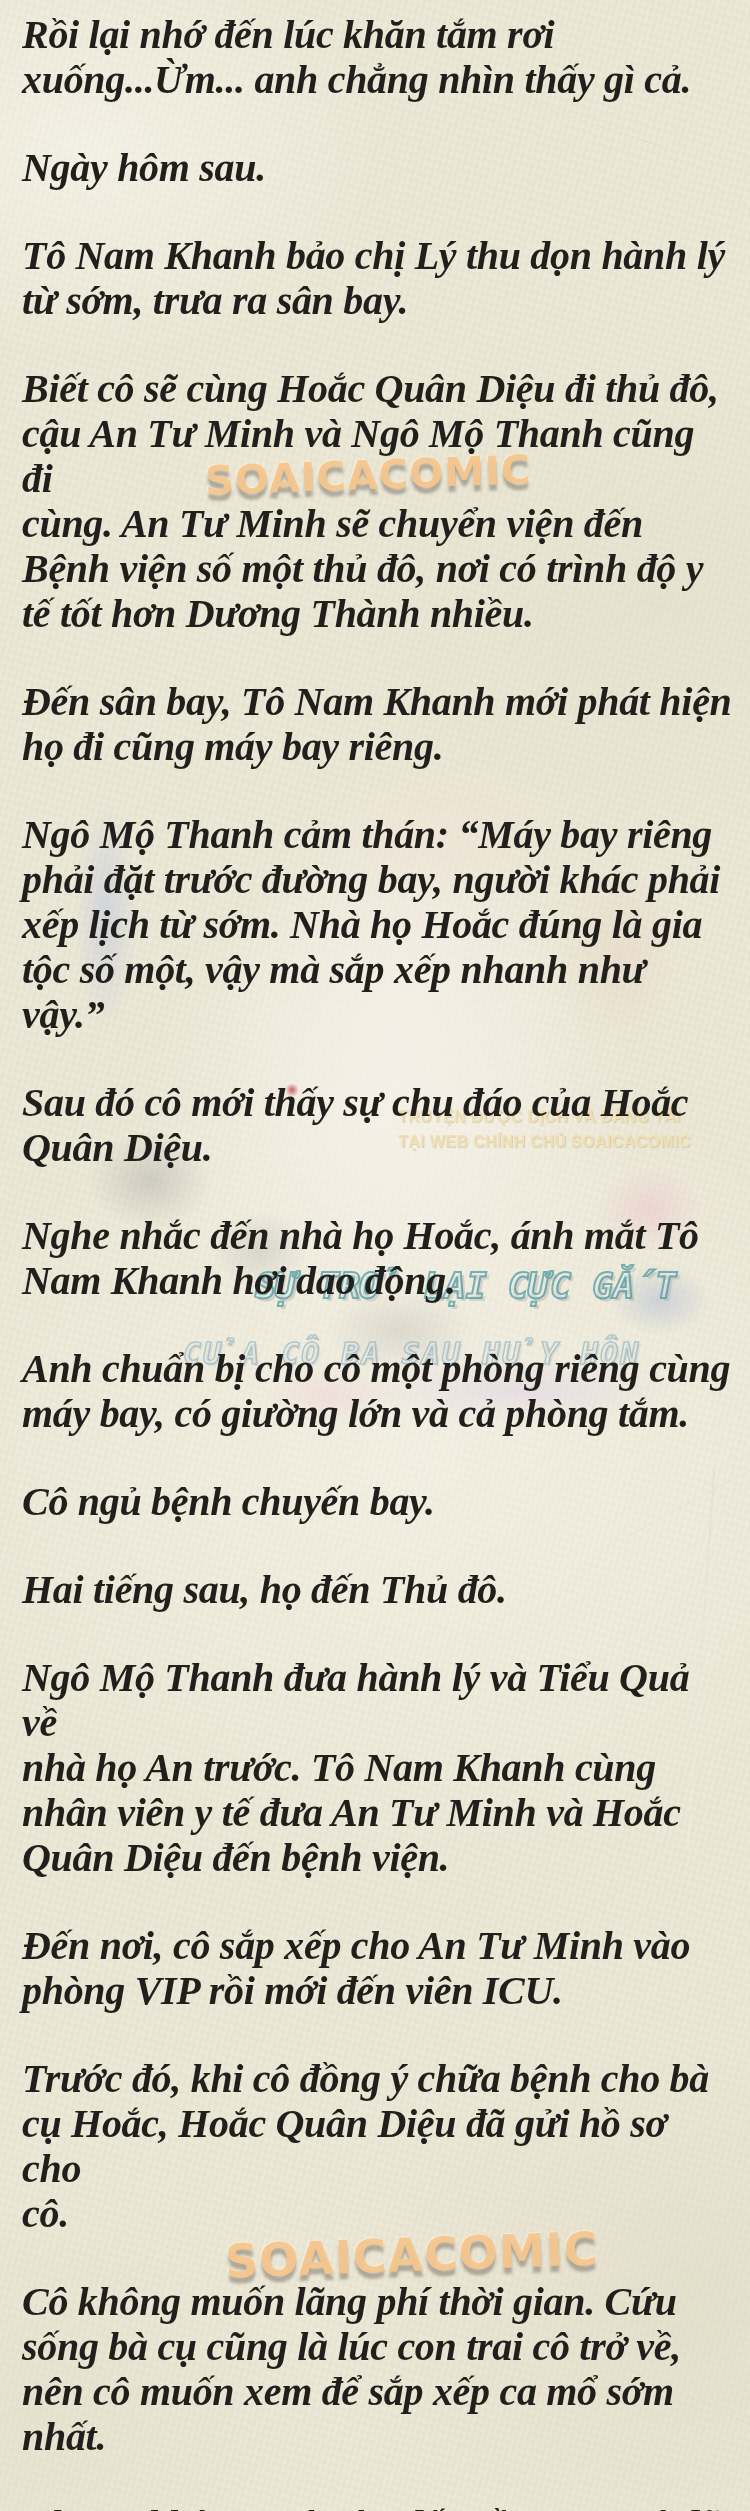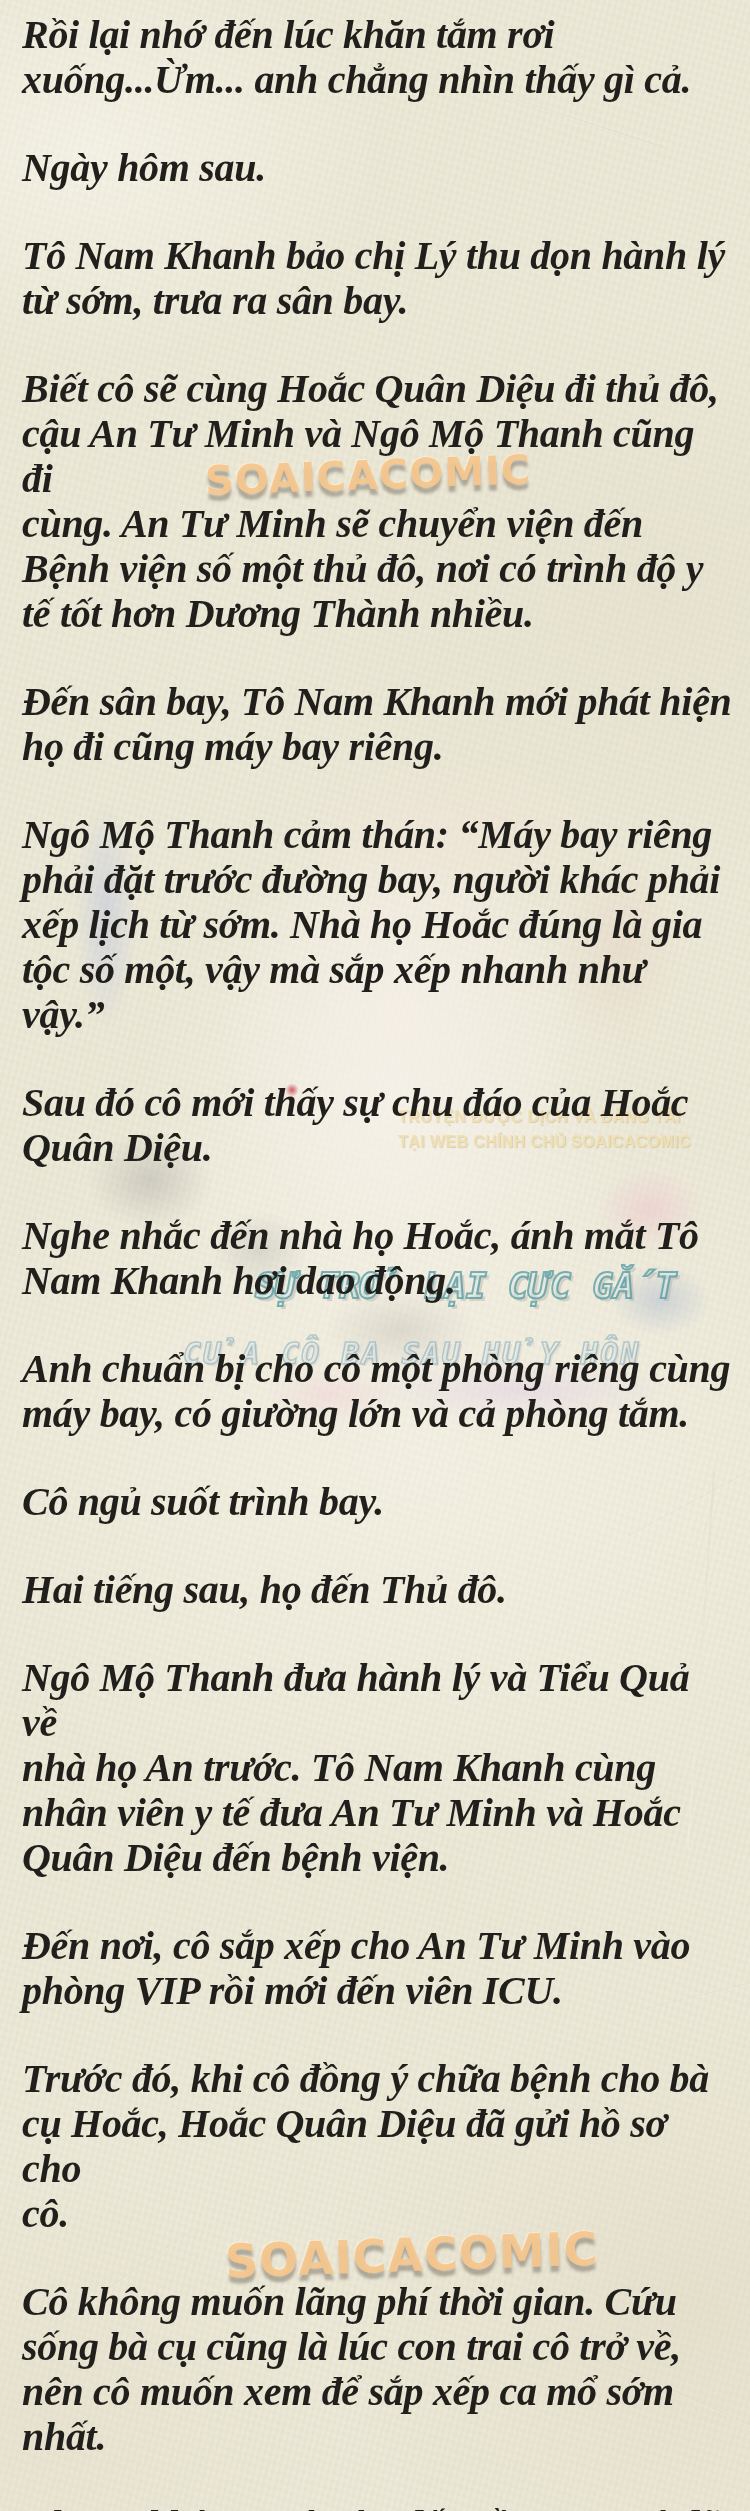--- a/index.html
+++ b/index.html
@@ -143,21 +143,21 @@
 phải đặt trước đường bay, người khác phải
 xếp lịch từ sớm. Nhà họ Hoắc đúng là gia
 tộc số một, vậy mà sắp xếp nhanh như
 vậy.”</p>
   <p>Sau đó cô mới thấy sự chu đáo của Hoắc
 Quân Diệu.</p>
   <p>Nghe nhắc đến nhà họ Hoắc, ánh mắt Tô
 Nam Khanh hơi dao động.</p>
   <p>Anh chuẩn bị cho cô một phòng riêng cùng
 máy bay, có giường lớn và cả phòng tắm.</p>
-  <p>Cô ngủ suốt trình bay.</p>
+  <p>Cô ngủ bệnh chuyến bay.</p>
   <p>Hai tiếng sau, họ đến Thủ đô.</p>
   <p>Ngô Mộ Thanh đưa hành lý và Tiểu Quả về
 nhà họ An trước. Tô Nam Khanh cùng
 nhân viên y tế đưa An Tư Minh và Hoắc
 Quân Diệu đến bệnh viện.</p>
   <p>Đến nơi, cô sắp xếp cho An Tư Minh vào
 phòng VIP rồi mới đến viên ICU.</p>
   <p>Trước đó, khi cô đồng ý chữa bệnh cho bà
 cụ Hoắc, Hoắc Quân Diệu đã gửi hồ sơ cho
 cô.</p>

